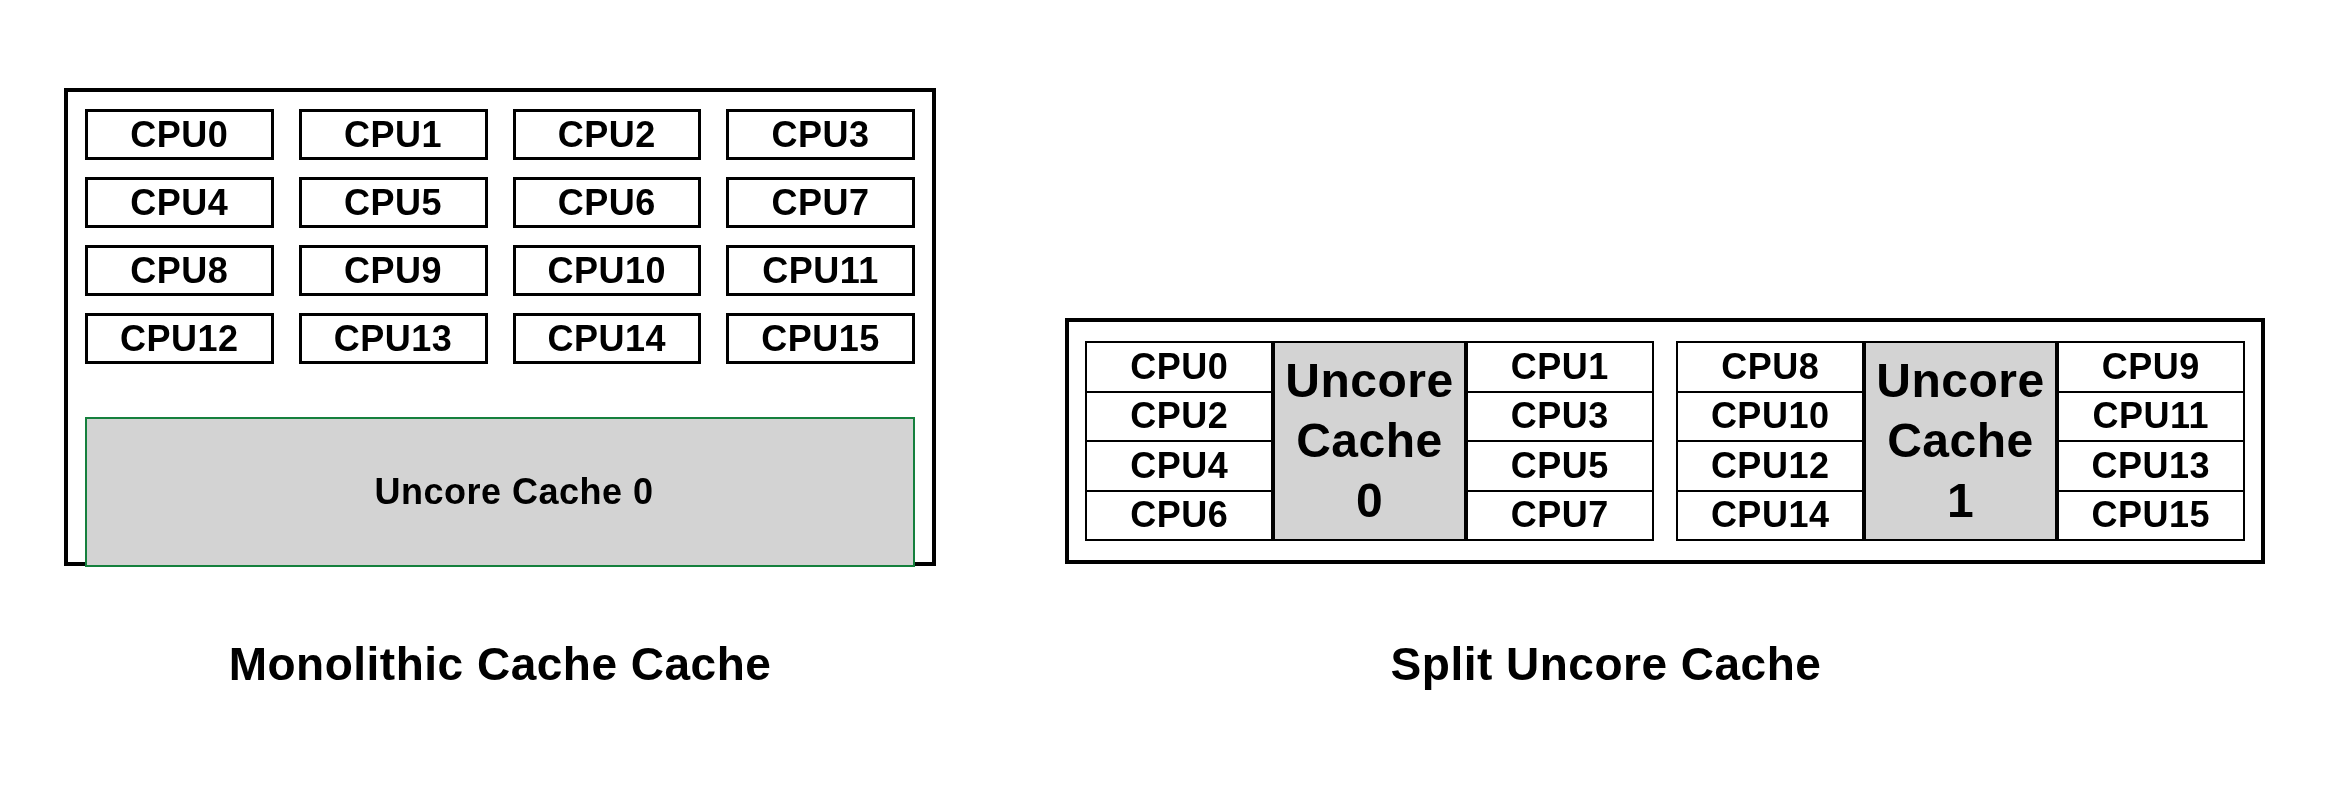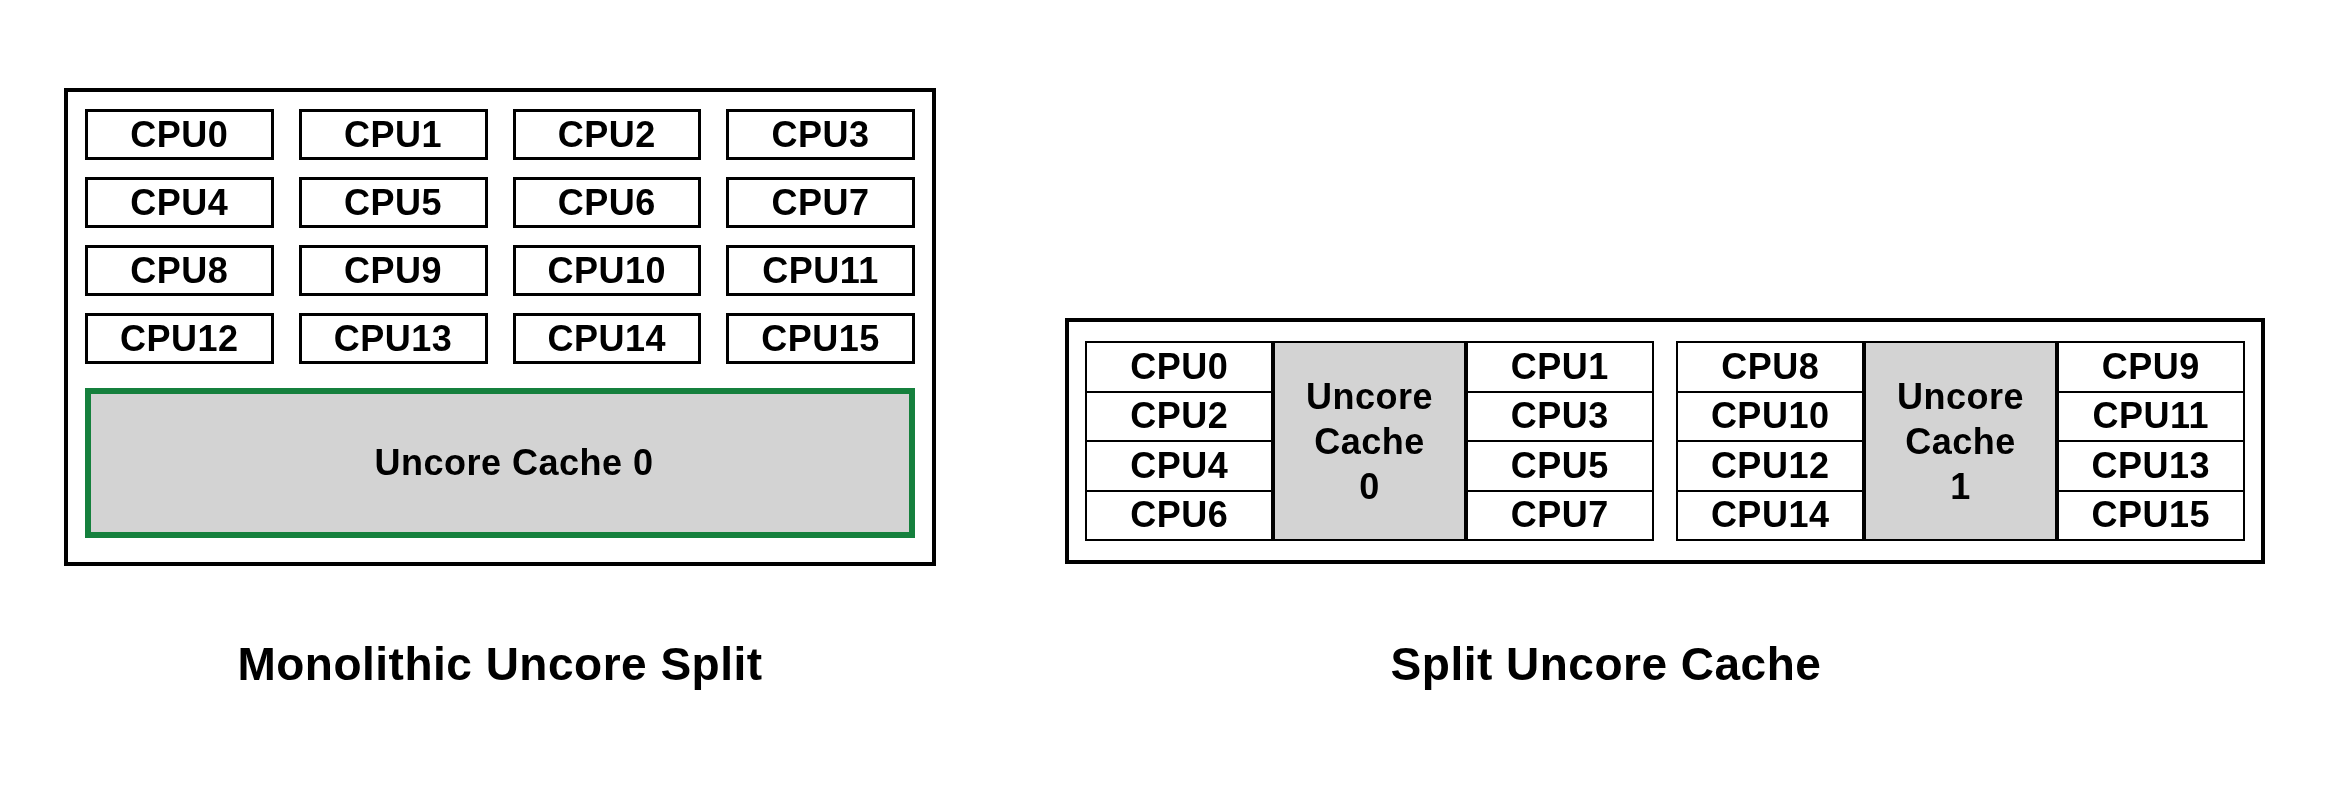--- a/index.html
+++ b/index.html
@@ -26,23 +26,23 @@
   }
   .cpu-box {
     height: 51px;
     border: 3px solid #000; box-sizing: border-box;
     display: flex; align-items: center; justify-content: center;
     font-size: 36px;
     background: #fff;
     letter-spacing: 0.5px;
   }
   .mono-cache {
-    margin-top: 24px; height: 150px;
+    margin-top: 53px; height: 150px;
     background: var(--cache-fill, #d3d3d3);
-    border: 6px solid #15803d; box-sizing: border-box;
+    border: 2px solid #15803d; box-sizing: border-box;
     display: flex; align-items: center; justify-content: center;
     font-size: 36px;
     letter-spacing: 0.5px;
     padding-left: 28px;
   }
   
   .split-panel {
     position: absolute; left: 1065px; top: 318px;
     width: 1200px; height: 246px;
     border: 4px solid #000; box-sizing: border-box;
@@ -60,21 +60,21 @@
     background: #fff;
     letter-spacing: 0.5px;
   }
   .split-cell + .split-cell { border-top: 0; }
   .split-cache {
     flex: 1;
     background: var(--cache-fill, #d3d3d3);
     border: 2px solid #000; box-sizing: border-box;
     display: flex; flex-direction: column;
     align-items: center; justify-content: center;
-    font-size: 36px; line-height: 1.25; text-align: center;
+    font-size: 48px; line-height: 1.25; text-align: center;
     letter-spacing: 0.5px;
   }
   
   .caption {
     position: absolute; top: 641px;
     font-size: 46px; line-height: 1;
     text-align: center;
     letter-spacing: 0.5px;
   }
   .caption-mono { left: 64px; width: 872px; }
@@ -142,14 +142,14 @@
     <div class="split-col">
       <div class="split-cell">CPU9</div>
       <div class="split-cell">CPU11</div>
       <div class="split-cell">CPU13</div>
       <div class="split-cell">CPU15</div>
     </div>
   </div>
 
 </div>
 
-<div class="caption caption-mono">Monolithic Uncore Split</div>
+<div class="caption caption-mono">Monolithic Cache Cache</div>
 <div class="caption caption-split">Split Uncore Cache</div>
 
 </body></html>

